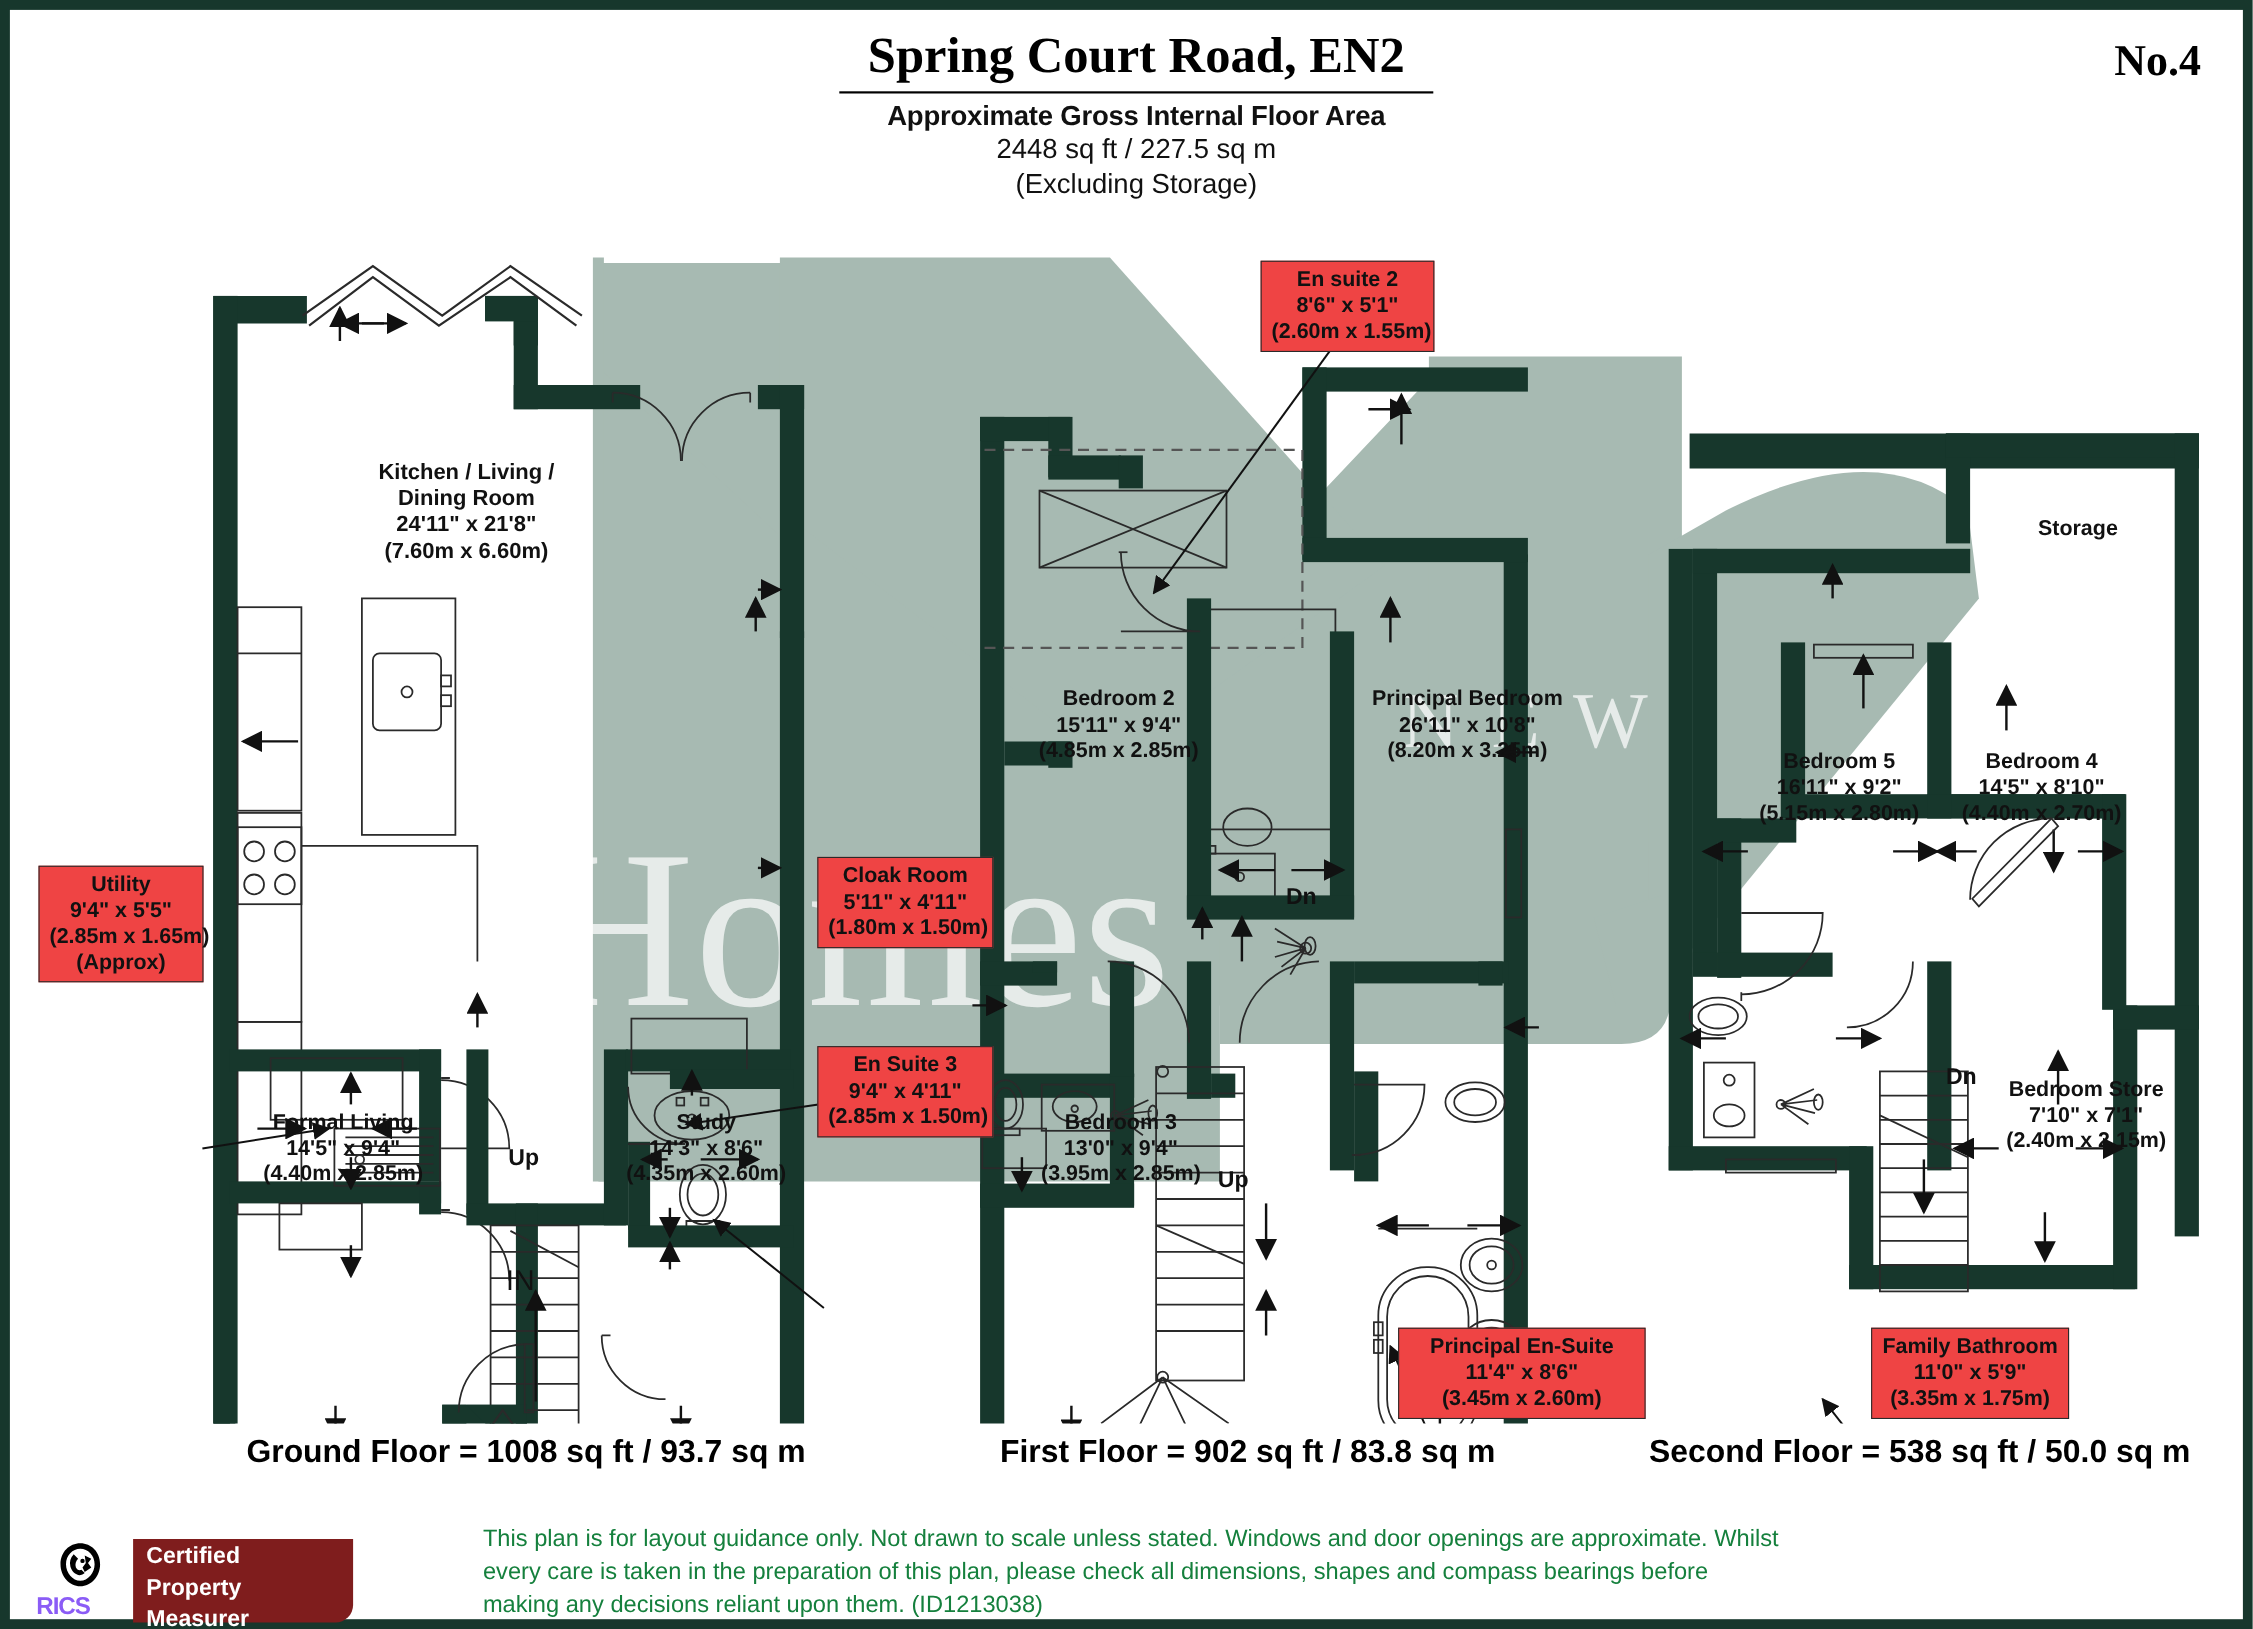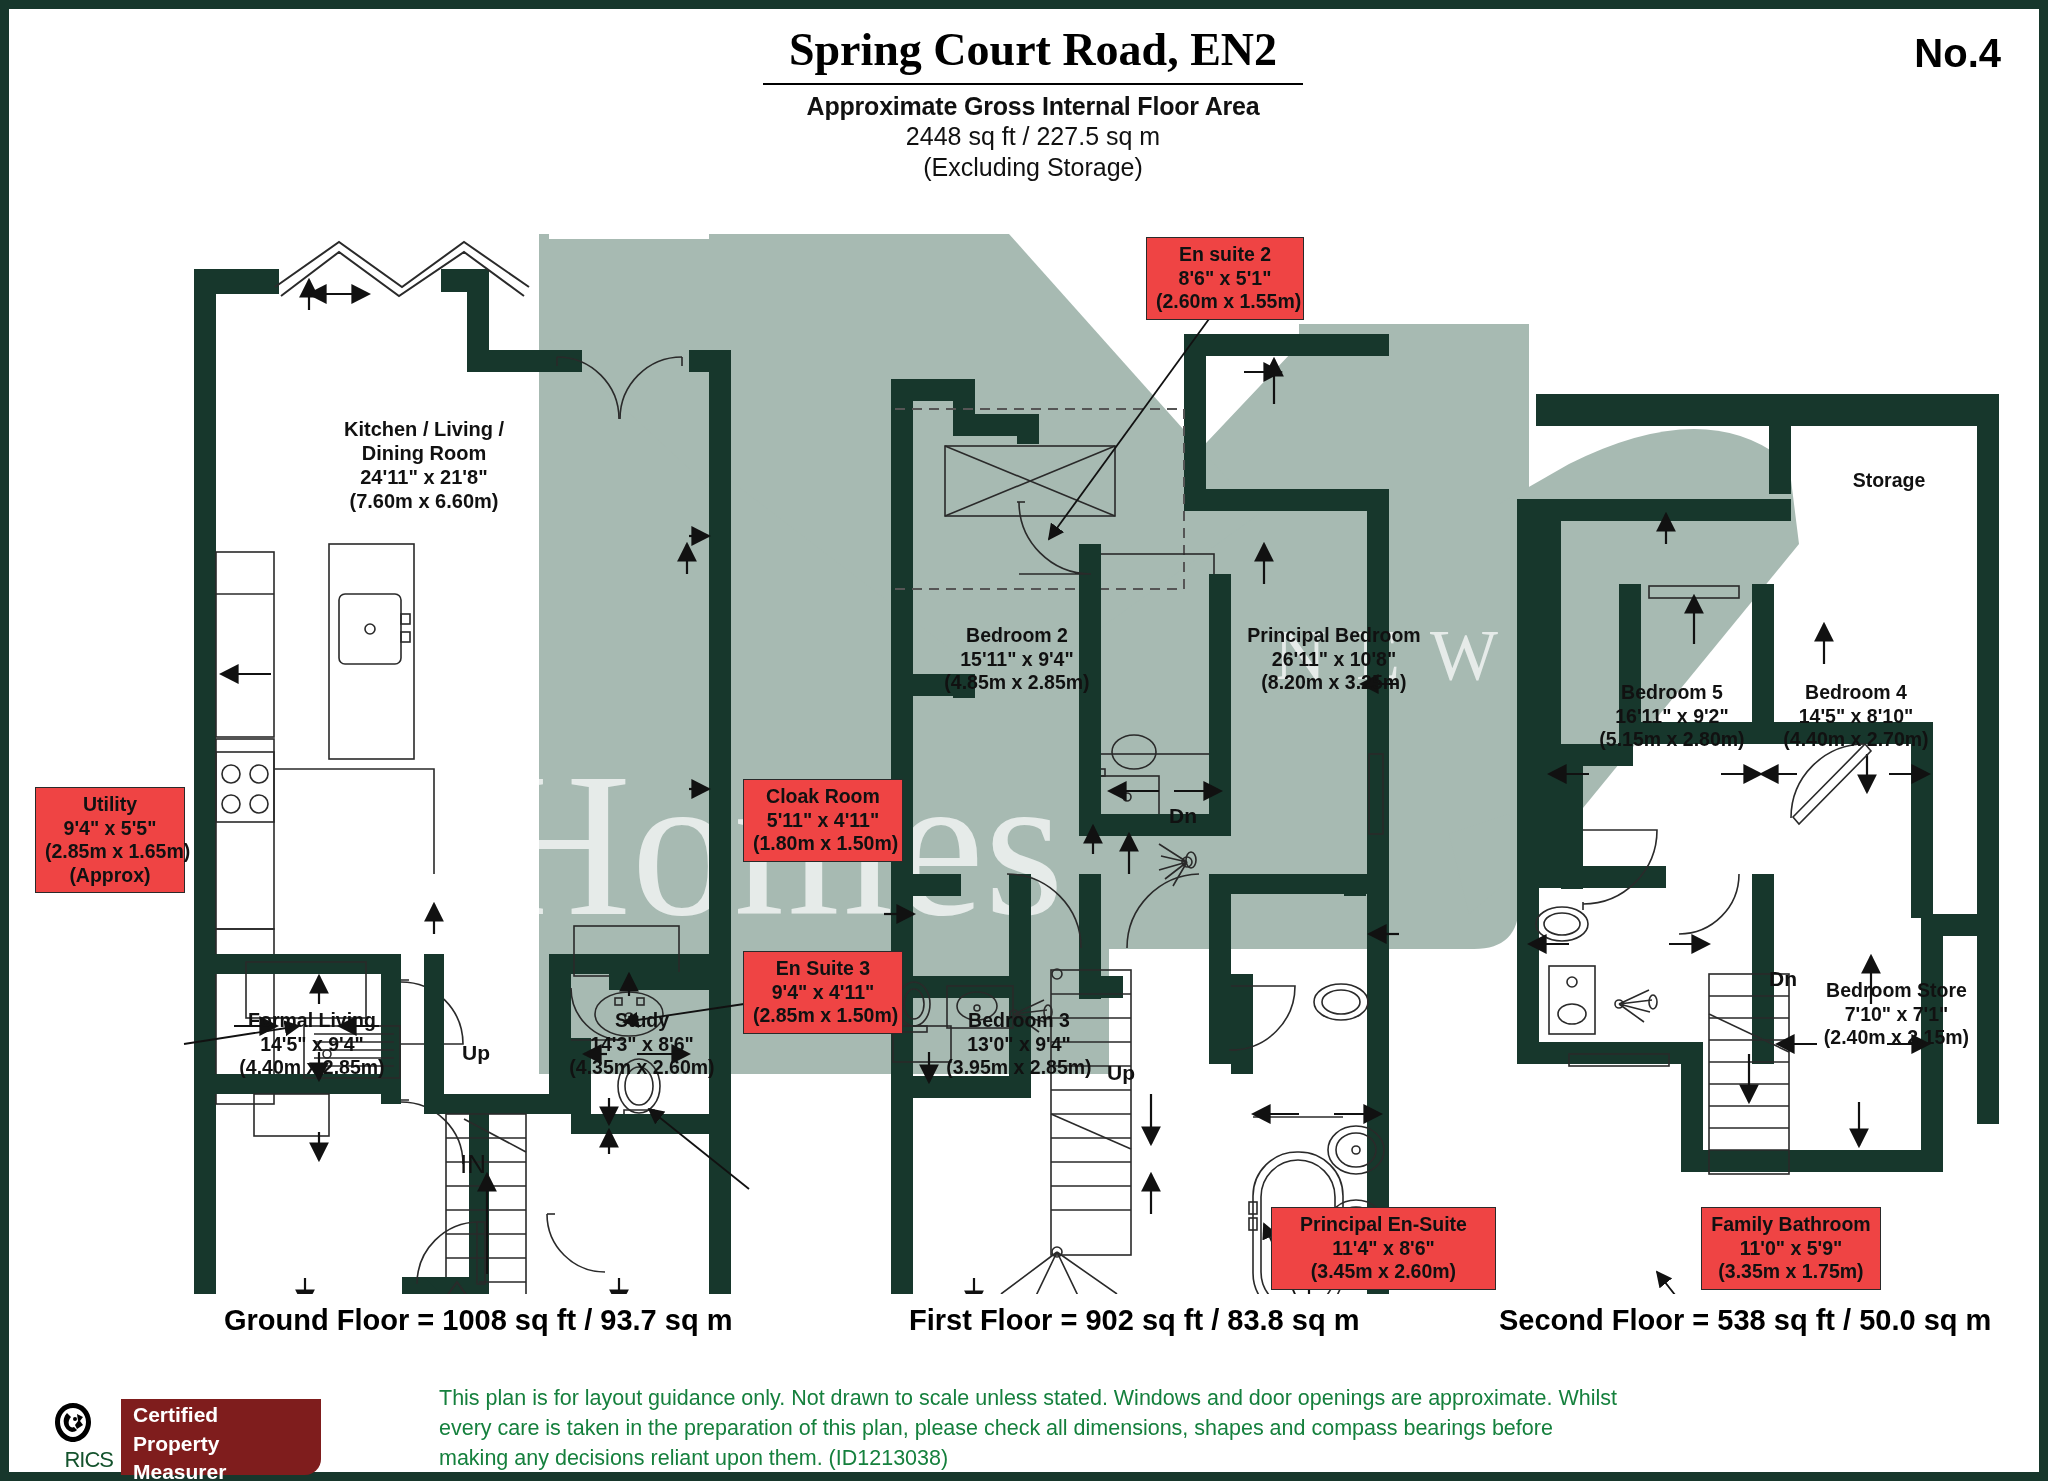--- a/index.html
+++ b/index.html
@@ -15,21 +15,21 @@
     border:9px solid #17372c;box-sizing:border-box;background:#fff;
   }
   
   #header{position:absolute;left:0;top:14px;width:2048px;text-align:center;}
   #title{
     font-family:"Liberation Serif", serif;font-weight:bold;font-size:46px;
     letter-spacing:0px;line-height:54px;color:#000;
   }
   #no4{
     position:absolute;right:38px;top:22px;
-    font-family:Liberation Sans, sans-serif;font-weight:bold;font-size:40px;color:#000;
+    font-family:Liberation Serif, serif;font-weight:bold;font-size:40px;color:#000;
   }
   #subwrap{margin-top:4px;display:inline-block;}
   #rule{height:2px;background:#000;width:540px;margin:2px auto 6px auto;}
   .sub1{font-weight:bold;font-size:25px;line-height:30px;letter-spacing:-.2px;}
   .sub2{font-size:25px;line-height:31px;}
   .sub3{font-size:25px;line-height:31px;}
 
   
   #plan{position:absolute;left:0;top:205px;width:2048px;height:1080px;}
   svg{display:block;}
@@ -45,22 +45,22 @@
   #sa{left:1490px;top:0;}
 
   #discWrap{position:absolute;left:0;top:1368px;width:2048px;height:105px;}
   #disclaimer{
     position:absolute;left:430px;top:6px;width:1180px;text-align:left;
     font-size:21.5px;line-height:30px;color:#15803d;
   }
   #rics{position:absolute;left:24px;top:1392px;width:330px;height:74px;}
   #ricsLogoBox{position:absolute;left:0;top:0;width:80px;height:74px;}
   #ricsWord{
-    position:absolute;left:0;top:46px;width:80px;text-align:right;
-    font-weight:normal;font-size:22px;letter-spacing:-1px;color:#14532d;
+    position:absolute;left:0;top:46px;width:80px;text-align:left;
+    font-weight:bold;font-size:22px;letter-spacing:-1px;color:#8b5cf6;
     font-family:"Liberation Sans", sans-serif;
   }
   #cpmBox{
     position:absolute;left:88px;top:-2px;width:200px;height:76px;background:#7f1d1d;
     border-radius:0 0 16px 0;
   }
   #cpmBox div{
     color:#fff;font-weight:bold;font-size:21px;line-height:24.5px;
     padding:4px 0 0 12px;font-family:"Liberation Sans", sans-serif;
   }

